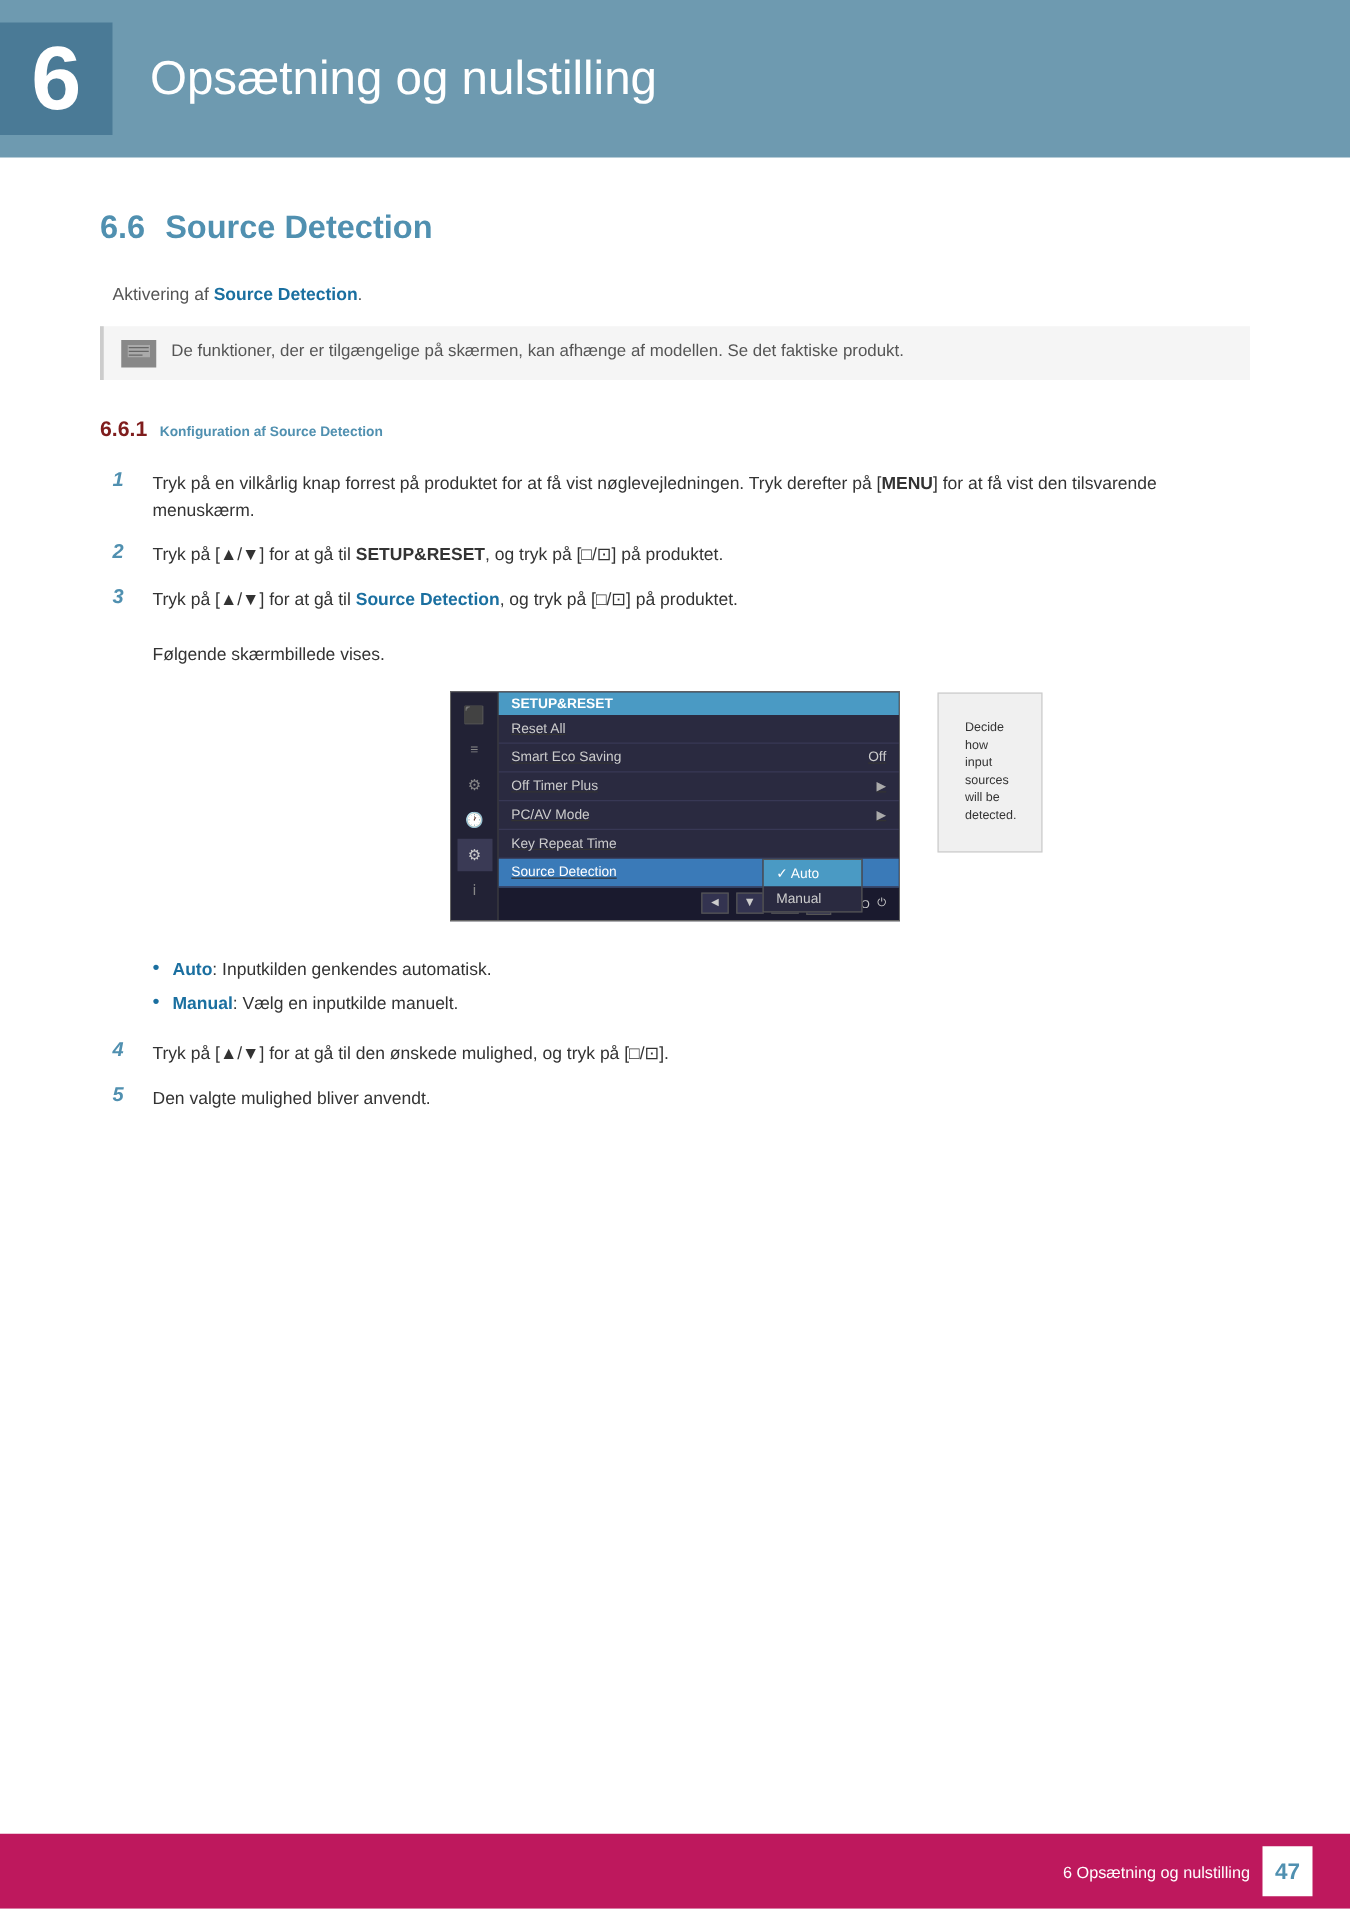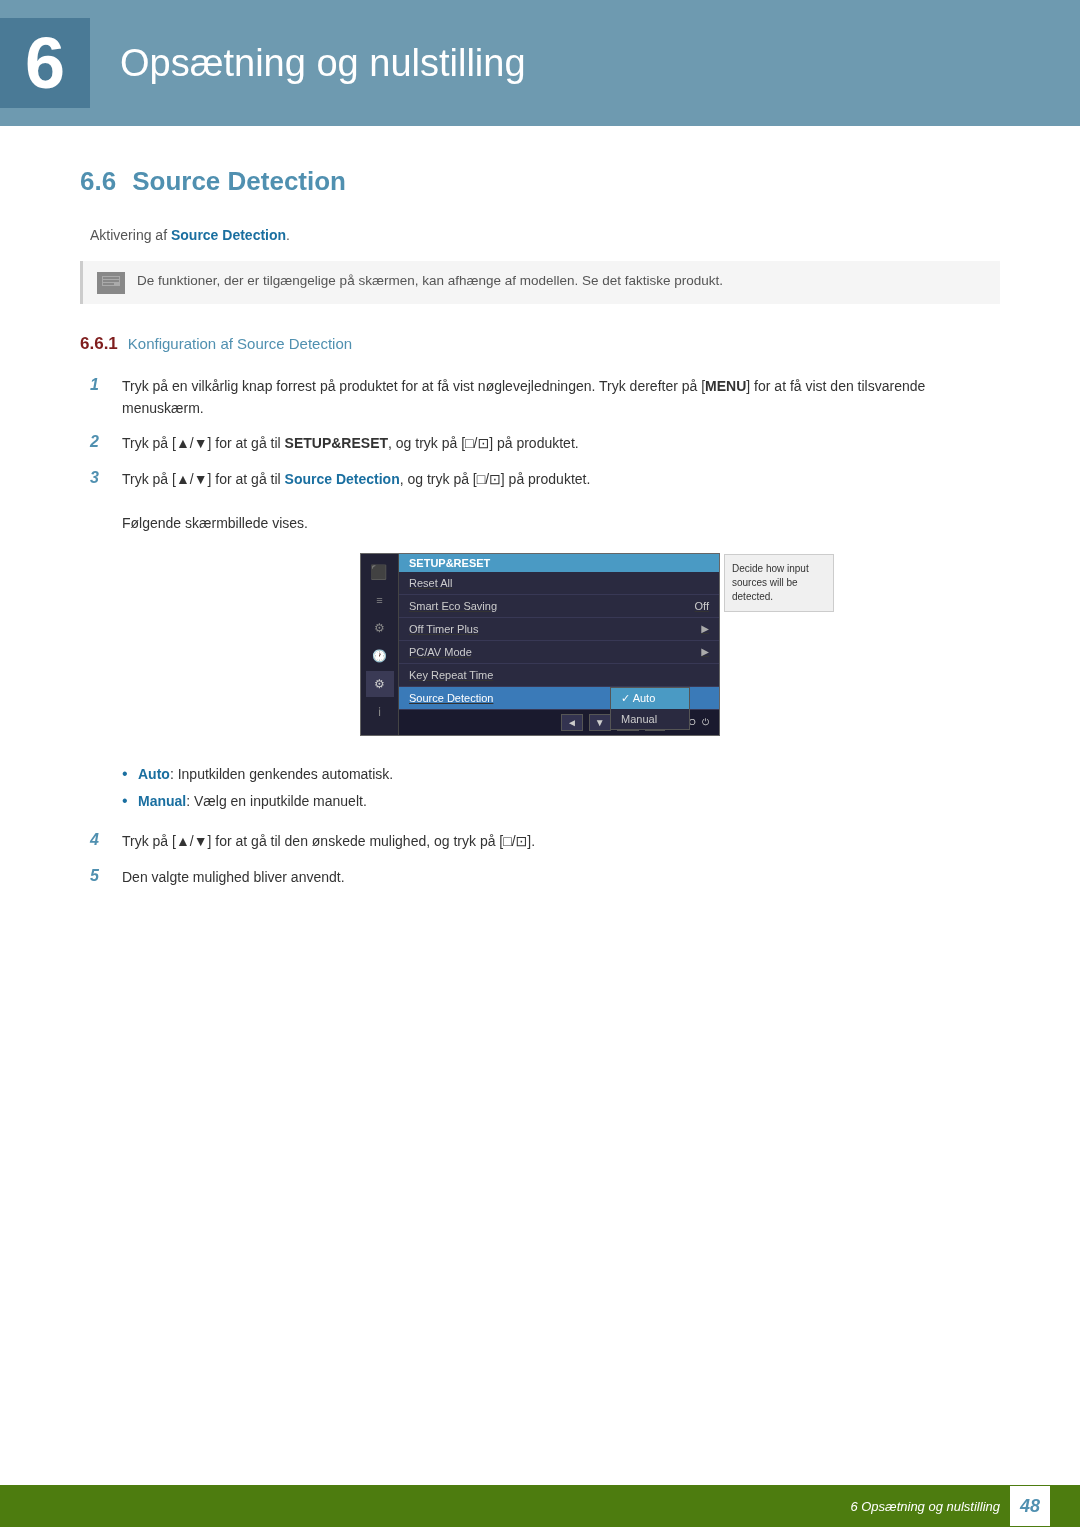--- a/index.html
+++ b/index.html
@@ -113,22 +113,22 @@
       align-items: baseline;
       margin-bottom: 22px;
     }
     .subsection-number {
       font-size: 17px;
       font-weight: bold;
       color: #7f1d1d;
       margin-right: 10px;
     }
     .subsection-title {
-      font-size: 15px;
-      font-weight: normal;
+      font-size: 11px;
+      font-weight: bold;
       color: #5090b0;
     }
 
     
     .steps-list {
       list-style: none;
       padding: 0;
       margin-bottom: 24px;
     }
     .step-item {
@@ -247,26 +247,26 @@
     .bottom-bar-label {
       color: #ccc;
       font-size: 9px;
     }
 
     
     .menu-tooltip {
       position: absolute;
       right: -115px;
       top: 0;
-      width: 110px;
+      width: 84px;
       background: #f0f0f0;
       border: 1px solid #ccc;
       font-size: 10px;
       color: #333;
-      padding: 7px;
+      padding: 21px;
       line-height: 1.4;
     }
 
     
     .bullet-list {
       list-style: none;
       padding: 0 0 0 42px;
       margin-bottom: 18px;
     }
     .bullet-list li {
@@ -289,27 +289,26 @@
       font-weight: bold;
       color: #1a6fa0;
     }
 
     
     .page-footer {
       position: absolute;
       bottom: 0;
       left: 0;
       right: 0;
-      height: 42px;
-      background: #4d7c0f;
+      height: 60px;
+      background: #be185d;
       display: flex;
       align-items: center;
       justify-content: flex-end;
       padding-right: 20px;
-      font-style: italic;
     }
     .footer-text {
       color: #fff;
       font-size: 13px;
       margin-right: 10px;
     }
     .footer-page-number {
       background: #fff;
       color: #5090b0;
       font-size: 18px;
@@ -514,14 +513,14 @@
       <span class="step-text">
         Den valgte mulighed bliver anvendt.
       </span>
     </li>
   </ol>
 
 </div>
 
 <div class="page-footer">
   <span class="footer-text">6 Opsætning og nulstilling</span>
-  <div class="footer-page-number">48</div>
+  <div class="footer-page-number">47</div>
 </div>
 
 </body></html>

